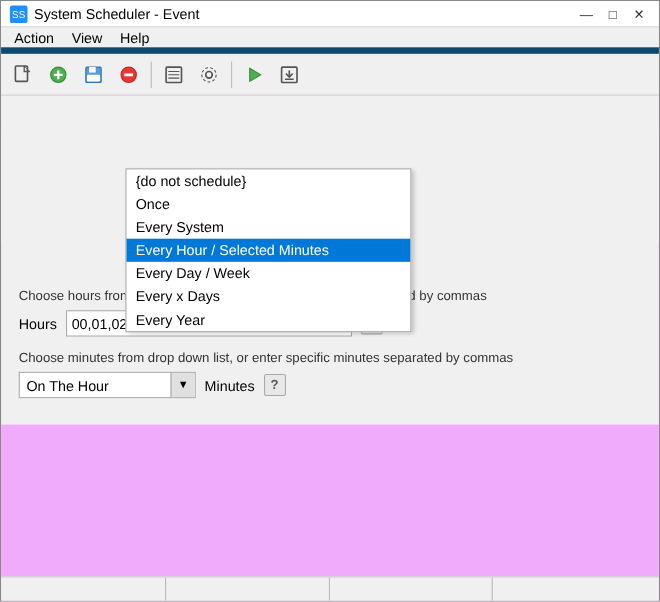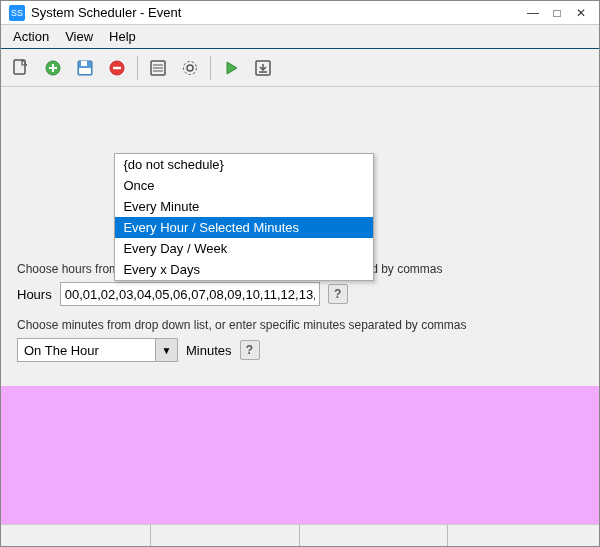--- a/index.html
+++ b/index.html
@@ -55,21 +55,21 @@
       font-size: 12px;
       color: #333;
     }
 
     
     .menu-bar {
       background: #f0f0f0;
       display: flex;
       align-items: center;
       padding: 2px 4px;
-      border-bottom: 1px solid #0c4a6e;
+      border-bottom: 6px solid #0c4a6e;
       height: 24px;
     }
     .menu-item {
       padding: 2px 8px;
       cursor: pointer;
       font-size: 13px;
     }
 
     
     .toolbar {
@@ -348,24 +348,25 @@
         <span class="form-label">Schedule Type:</span>
         <div class="schedule-type-wrapper">
           <div style="display:flex; align-items:center; border:1px solid #aaa; background:white; width:230px; height:24px; padding: 0 24px 0 6px; font-size:13px; cursor:pointer; position:relative;">
             <span>Every Hour / Selected Minutes</span>
             <div style="position:absolute; right:0; top:0; bottom:0; width:22px; background:#d0d0d0; border-left:1px solid #aaa; display:flex; align-items:center; justify-content:center; font-size:10px;">▼</div>
           </div>
 
           <div class="dropdown-list" style="top:24px; left:0; width:260px;">
             <div class="dropdown-item">{do not schedule}</div>
             <div class="dropdown-item">Once</div>
-            <div class="dropdown-item">Every Minute</div>
+            <div class="dropdown-item">Every System</div>
             <div class="dropdown-item selected">Every Hour / Selected Minutes</div>
             <div class="dropdown-item">Every Day / Week</div>
             <div class="dropdown-item">Every x Days</div>
+            <div class="dropdown-item">Every Year</div>
           </div>
         </div>
       </div>
     </div>
 
     <div style="background:#f0f0f0; padding: 200px 16px 12px; border-top:1px solid #ccc; position:relative; top:-160px;">
 
       <div class="section-label">Choose hours from drop down list, or enter specific hours separated by commas</div>
       <div class="input-row">
         <span class="field-label">Hours</span>

